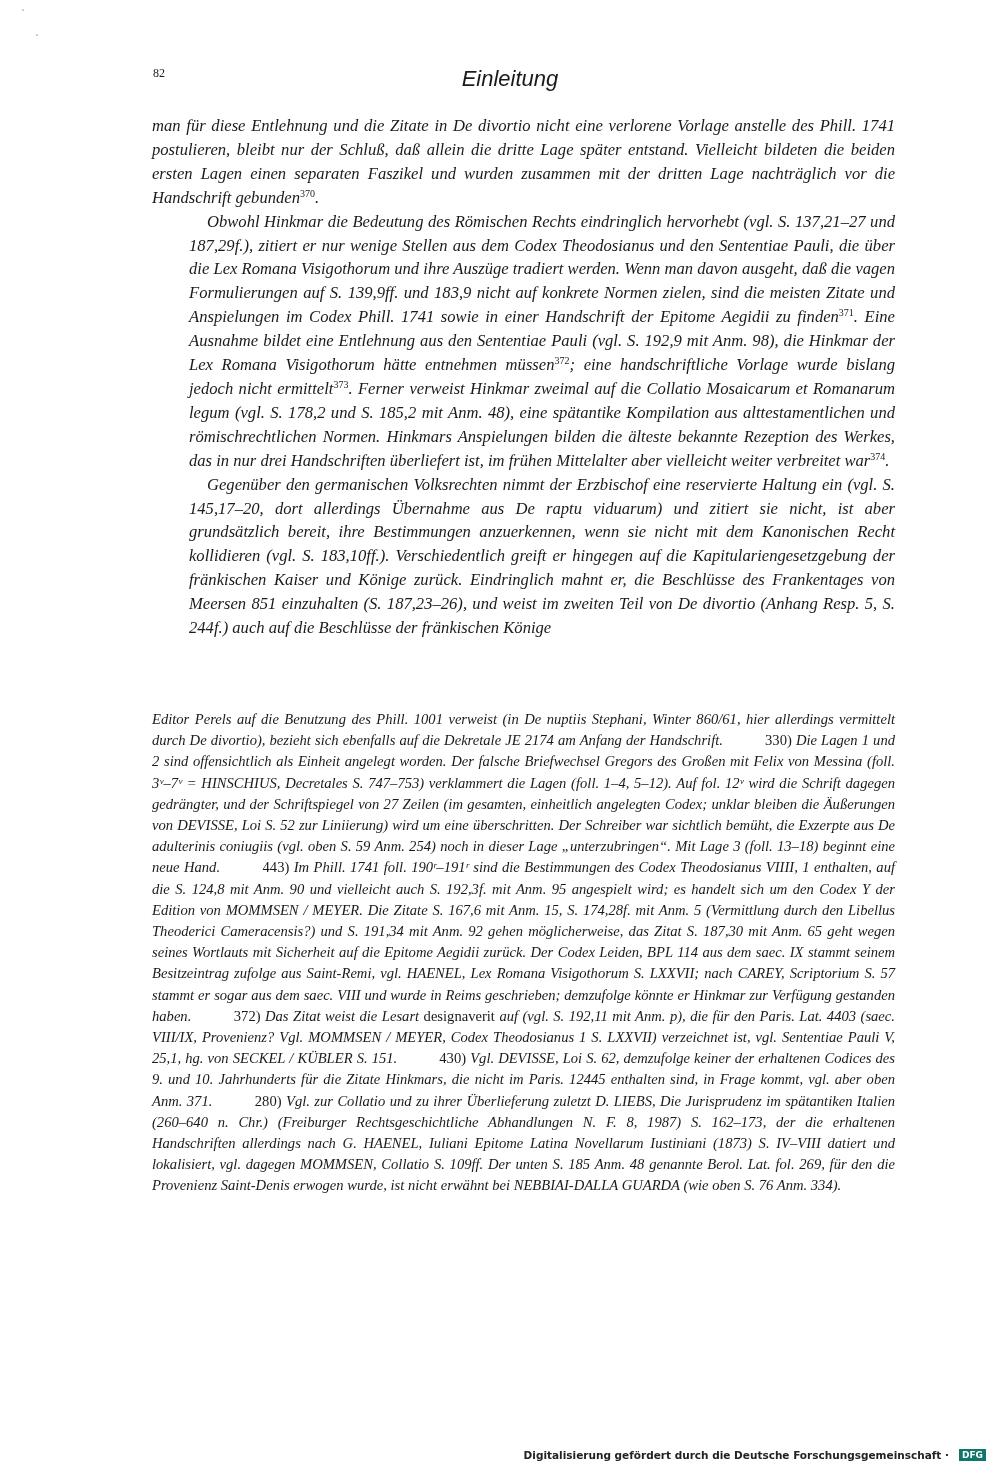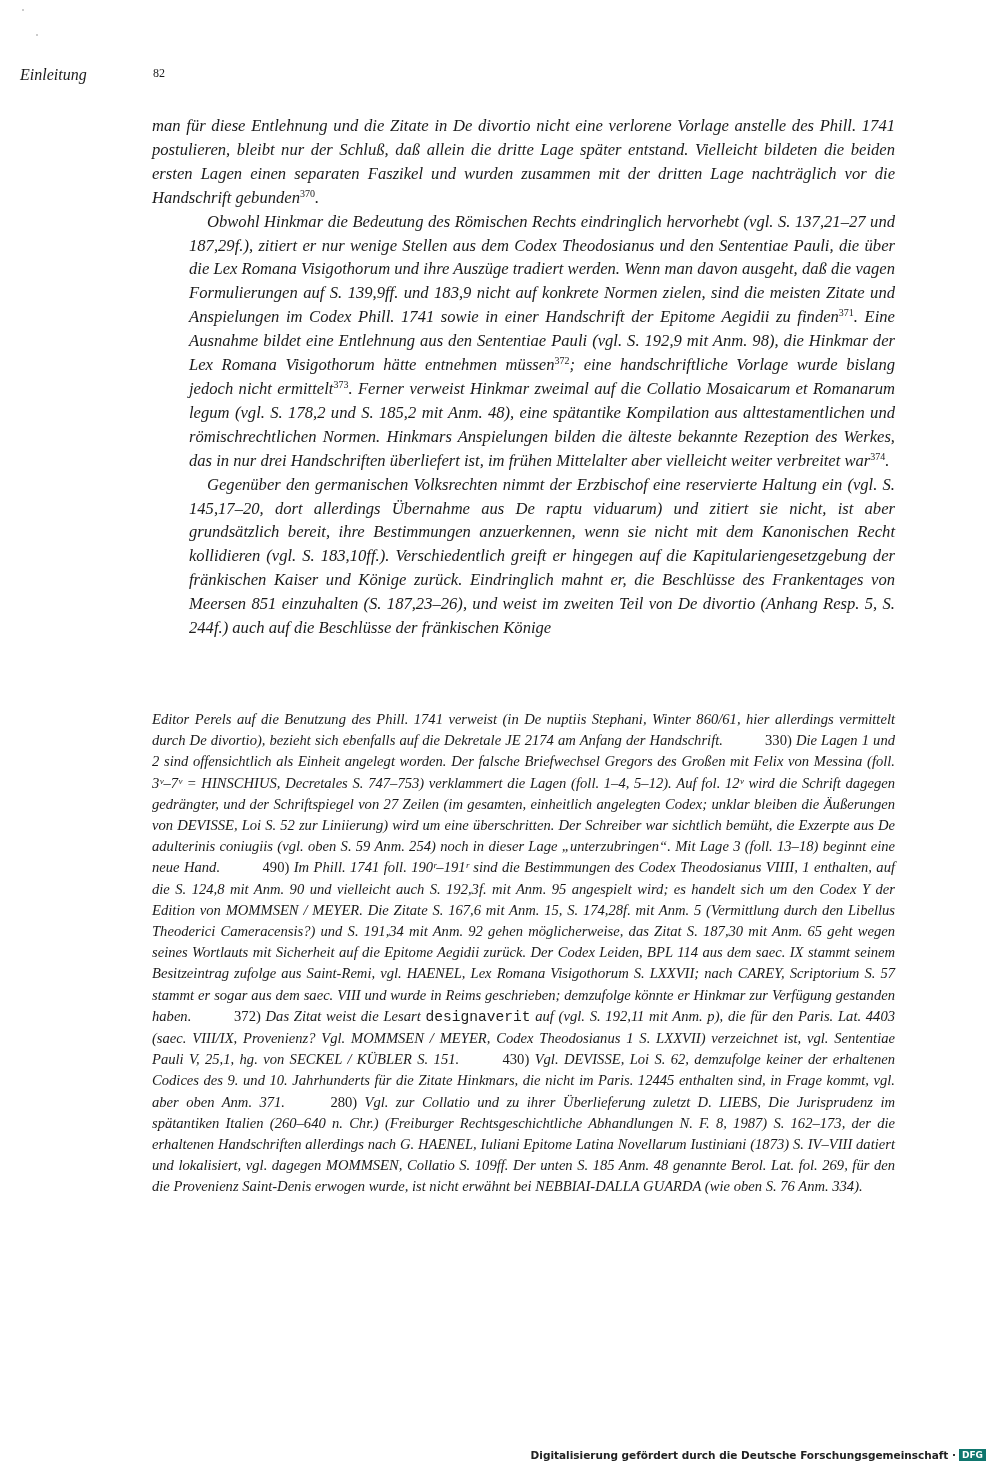--- a/index.html
+++ b/index.html
@@ -2,44 +2,44 @@
 <html><head>
   <meta charset="utf-8">
   <style>
     html, body { margin: 0; padding: 0; background: #ffffff; }
     body { width: 1000px; height: 1469px; position: relative; overflow: hidden; color: #1a1a1a; }
     .page-number {
       position: absolute; left: 153px; top: 66px;
       font-family: "Liberation Serif", serif; font-size: 12px;
     }
     .running-head {
-      position: absolute; left: 0; width: 1000px; top: 66px; 
-      font-family: Liberation Serif, serif; font-style: italic; font-size: 16px;
+      position: absolute; left: 0; width: 1000px; top: 66px; text-align: center;
+      font-family: Liberation Sans, sans-serif; font-style: italic; font-size: 22px;
       padding-left: 20px; box-sizing: border-box;
     }
     .main-text {
       position: absolute; left: 152px; top: 114px; width: 743px;
       font-family: "Liberation Serif", serif; font-style: italic; font-size: 16.6px;
       line-height: 23.9px; text-align: justify; hyphens: manual;
     }
     .main-text p { margin: 0; text-indent: 0; }
     .main-text p.indent { text-indent: 18px; margin-left: 37px; }
     .footnotes {
       position: absolute; left: 152px; top: 709px; width: 743px;
       font-family: "Liberation Serif", serif; font-style: italic; font-size: 14.6px;
       line-height: 21.2px; text-align: justify;
     }
     .footnotes p { margin: 0; }
     .fn-num { font-style: normal; padding-left: 38px; }
-    .upright { font-style: normal; font-family: Liberation Mono, monospace; }
+    .upright { font-style: normal; }
     sup { font-size: 10px; vertical-align: 6px; line-height: 0; font-style: normal; }
     .credit {
       position: absolute; right: 14px; top: 1449px;
       font-family: "DejaVu Sans", sans-serif; font-size: 10.5px; font-weight: bold; color: #222;
-      display: flex; align-items: center; gap: 3px;
+      display: flex; align-items: center; gap: 10px;
     }
     .dfg-logo {
       display: inline-block; background: #0f766e; color: #ffffff;
       font-family: "DejaVu Sans", sans-serif; font-size: 9px; font-weight: bold;
       padding: 1px 3px; letter-spacing: 0px;
     }
     .speck { position: absolute; width: 2px; height: 2px; background: #bbb; border-radius: 1px; }
   </style>
 </head>
 <body>
@@ -51,24 +51,24 @@
 <div class="running-head">Einleitung</div>
 
 <div class="main-text">
   <p><span>man für diese Entlehnung und die Zitate in De divortio nicht eine verlorene Vorlage anstelle des Phill. 1741 postulieren, bleibt nur der Schluß, daß allein die dritte Lage später entstand. Vielleicht bildeten die beiden ersten Lagen einen separaten Faszikel und wurden zusammen mit der dritten Lage nachträglich vor die Handschrift gebunden</span><sup>370</sup><span>.</span></p>
   <p class="indent"><span>Obwohl Hinkmar die Bedeutung des Römischen Rechts eindringlich hervorhebt (vgl. S. 137,21–27 und 187,29f.), zitiert er nur wenige Stellen aus dem Codex Theodosianus und den Sententiae Pauli, die über die Lex Romana Visigothorum und ihre Auszüge tradiert werden. Wenn man davon ausgeht, daß die vagen Formulierungen auf S. 139,9ff. und 183,9 nicht auf konkrete Normen zielen, sind die meisten Zitate und Anspielungen im Codex Phill. 1741 sowie in einer Handschrift der Epitome Aegidii zu finden</span><sup>371</sup><span>. Eine Ausnahme bildet eine Entlehnung aus den Sententiae Pauli (vgl. S. 192,9 mit Anm. 98), die Hinkmar der Lex Romana Visigothorum hätte entnehmen müssen</span><sup>372</sup><span>; eine handschriftliche Vorlage wurde bislang jedoch nicht ermittelt</span><sup>373</sup><span>. Ferner verweist Hinkmar zweimal auf die Collatio Mosaicarum et Romanarum legum (vgl. S. 178,2 und S. 185,2 mit Anm. 48), eine spätantike Kompilation aus alttestamentlichen und römischrechtlichen Normen. Hinkmars Anspielungen bilden die älteste bekannte Rezeption des Werkes, das in nur drei Handschriften überliefert ist, im frühen Mittelalter aber vielleicht weiter verbreitet war</span><sup>374</sup><span>.</span></p>
   <p class="indent"><span>Gegenüber den germanischen Volksrechten nimmt der Erzbischof eine reservierte Haltung ein (vgl. S. 145,17–20, dort allerdings Übernahme aus De raptu viduarum) und zitiert sie nicht, ist aber grundsätzlich bereit, ihre Bestimmungen anzuerkennen, wenn sie nicht mit dem Kanonischen Recht kollidieren (vgl. S. 183,10ff.). Verschiedentlich greift er hingegen auf die Kapitulariengesetzgebung der fränkischen Kaiser und Könige zurück. Eindringlich mahnt er, die Beschlüsse des Frankentages von Meersen 851 einzuhalten (S. 187,23–26), und weist im zweiten Teil von De divortio (Anhang Resp. 5, S. 244f.) auch auf die Beschlüsse der fränkischen Könige</span></p>
 </div>
 
 <div class="footnotes">
   <p>
-    <span>Editor Perels auf die Benutzung des Phill. 1741 verweist (in De nuptiis Stephani, Winter 860/61, hier allerdings vermittelt durch De divortio), bezieht sich ebenfalls auf die Dekretale JE 2174 am Anfang der Handschrift.</span>
+    <span>Editor Perels auf die Benutzung des Phill. 1001 verweist (in De nuptiis Stephani, Winter 860/61, hier allerdings vermittelt durch De divortio), bezieht sich ebenfalls auf die Dekretale JE 2174 am Anfang der Handschrift.</span>
     <span class="fn-num">330)</span>
     <span>Die Lagen 1 und 2 sind offensichtlich als Einheit angelegt worden. Der falsche Briefwechsel Gregors des Großen mit Felix von Messina (foll. 3ᵛ–7ᵛ = HINSCHIUS, Decretales S. 747–753) verklammert die Lagen (foll. 1–4, 5–12). Auf fol. 12ᵛ wird die Schrift dagegen gedrängter, und der Schriftspiegel von 27 Zeilen (im gesamten, einheitlich angelegten Codex; unklar bleiben die Äußerungen von DEVISSE, Loi S. 52 zur Liniierung) wird um eine überschritten. Der Schreiber war sichtlich bemüht, die Exzerpte aus De adulterinis coniugiis (vgl. oben S. 59 Anm. 254) noch in dieser Lage „unterzubringen“. Mit Lage 3 (foll. 13–18) beginnt eine neue Hand.</span>
-    <span class="fn-num">490)</span>
+    <span class="fn-num">443)</span>
     <span>Im Phill. 1741 foll. 190ʳ–191ʳ sind die Bestimmungen des Codex Theodosianus VIIII, 1 enthalten, auf die S. 124,8 mit Anm. 90 und vielleicht auch S. 192,3f. mit Anm. 95 angespielt wird; es handelt sich um den Codex Y der Edition von MOMMSEN / MEYER. Die Zitate S. 167,6 mit Anm. 15, S. 174,28f. mit Anm. 5 (Vermittlung durch den Libellus Theoderici Cameracensis?) und S. 191,34 mit Anm. 92 gehen möglicherweise, das Zitat S. 187,30 mit Anm. 65 geht wegen seines Wortlauts mit Sicherheit auf die Epitome Aegidii zurück. Der Codex Leiden, BPL 114 aus dem saec. IX stammt seinem Besitzeintrag zufolge aus Saint-Remi, vgl. HAENEL, Lex Romana Visigothorum S. LXXVII; nach CAREY, Scriptorium S. 57 stammt er sogar aus dem saec. VIII und wurde in Reims geschrieben; demzufolge könnte er Hinkmar zur Verfügung gestanden haben.</span>
     <span class="fn-num">372)</span>
     <span>Das Zitat weist die Lesart</span>
     <span class="upright">designaverit</span>
     <span>auf (vgl. S. 192,11 mit Anm. p), die für den Paris. Lat. 4403 (saec. VIII/IX, Provenienz? Vgl. MOMMSEN / MEYER, Codex Theodosianus 1 S. LXXVII) verzeichnet ist, vgl. Sententiae Pauli V, 25,1, hg. von SECKEL / KÜBLER S. 151.</span>
     <span class="fn-num">430)</span>
     <span>Vgl. DEVISSE, Loi S. 62, demzufolge keiner der erhaltenen Codices des 9. und 10. Jahrhunderts für die Zitate Hinkmars, die nicht im Paris. 12445 enthalten sind, in Frage kommt, vgl. aber oben Anm. 371.</span>
     <span class="fn-num">280)</span>
     <span>Vgl. zur Collatio und zu ihrer Überlieferung zuletzt D. LIEBS, Die Jurisprudenz im spätantiken Italien (260–640 n. Chr.) (Freiburger Rechtsgeschichtliche Abhandlungen N. F. 8, 1987) S. 162–173, der die erhaltenen Handschriften allerdings nach G. HAENEL, Iuliani Epitome Latina Novellarum Iustiniani (1873) S. IV–VIII datiert und lokalisiert, vgl. dagegen MOMMSEN, Collatio S. 109ff. Der unten S. 185 Anm. 48 genannte Berol. Lat. fol. 269, für den die Provenienz Saint-Denis erwogen wurde, ist nicht erwähnt bei NEBBIAI-DALLA GUARDA (wie oben S. 76 Anm. 334).</span>
   </p>

